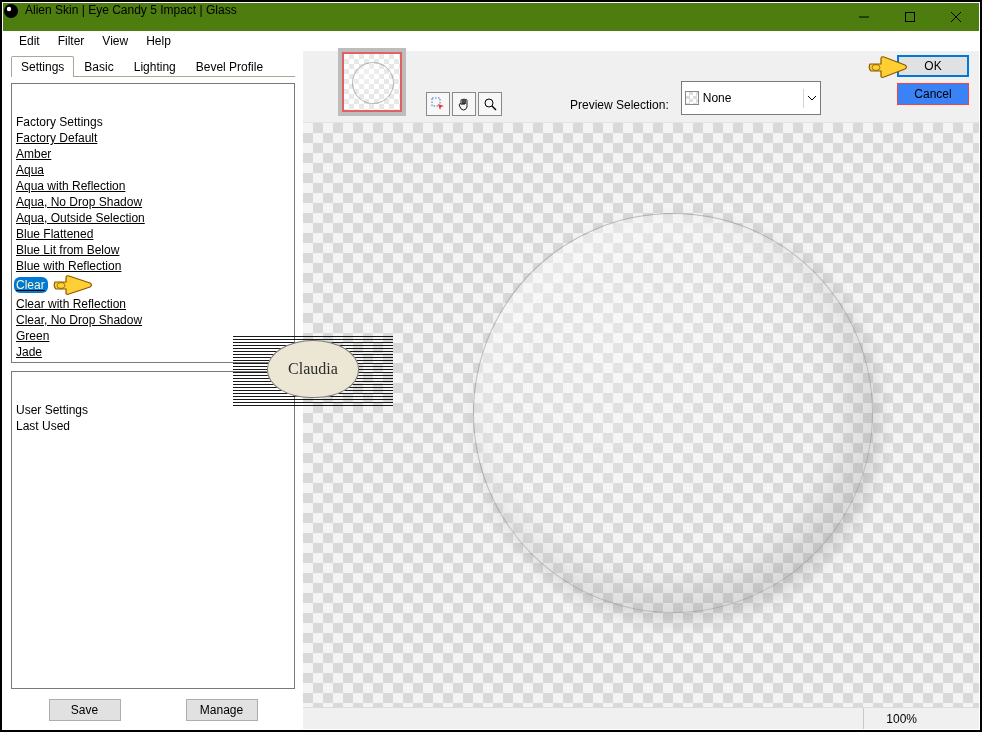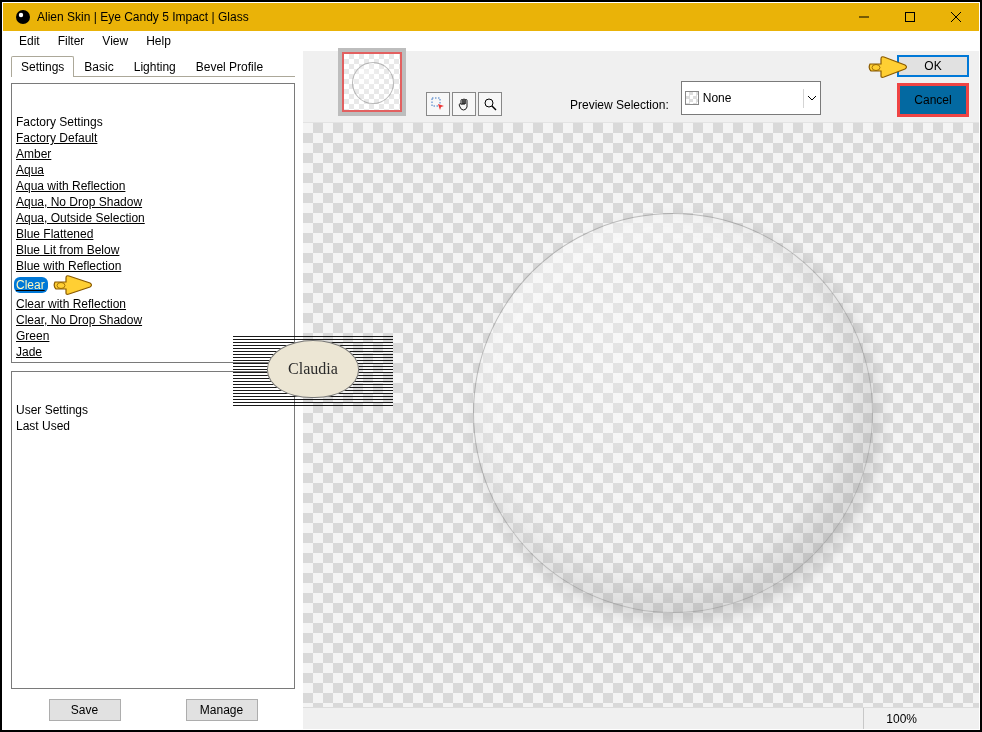--- a/index.html
+++ b/index.html
@@ -1,18 +1,18 @@
 <!DOCTYPE html>
 <html><head>
 <meta charset="utf-8">
 <style>
 * { box-sizing: border-box; margin: 0; padding: 0; font-family: "Segoe UI", Tahoma, sans-serif; font-size: 12px; }
 body { background: #000; width: 982px; height: 732px; overflow: hidden; }
 .window { position: absolute; top: 2px; left: 2px; width: 978px; height: 728px; background: #fff; border: 1px solid #fff; display: flex; flex-direction: column; }
-.titlebar { height: 28px; display: flex; align-items: center; padding-left: 12px; background: #eab308; }
+.titlebar { height: 28px; display: flex; padding-left: 0; background: #4d7c0f; }
 .titlebar .icon { width: 16px; height: 16px; margin-right: 6px; }
 .titlebar .title { flex: 1; font-size: 12px; color: #000; }
 .titlebar .controls { display: flex; }
 .titlebar .controls .ctl { width: 46px; height: 28px; display: flex; align-items: center; justify-content: center; }
 .menubar { height: 20px; display: flex; align-items: center; padding-left: 8px; gap: 2px; }
 .menubar .mitem { padding: 2px 8px; }
 .maincontent { flex: 1; display: flex; background: #fff; position: relative; }
 .leftcol { width: 300px; display: flex; flex-direction: column; padding: 4px 8px 8px 8px; }
 .tabs { display: flex; border-bottom: 1px solid #aca899; margin-bottom: 6px; }
 .tabs .tab { padding: 3px 9px 3px 9px; border: 1px solid transparent; border-bottom: none; cursor: default; position: relative; top: 1px; }
@@ -32,21 +32,21 @@
 .thumb-inner { width: 60px; height: 60px; border: 2px solid #e26060; background: repeating-conic-gradient(#e8e8e8 0 25%, #fff 0 50%) 0 0/10px 10px; position: relative; }
 .thumb-inner::after { content:""; position:absolute; top:8px; left:8px; width:40px; height:40px; border-radius:50%; border:1px solid rgba(120,120,120,0.5); background: radial-gradient(circle at 32% 28%, rgba(255,255,255,0.4), rgba(255,255,255,0) 55%); }
 .toolstrip { display: flex; gap: 2px; margin-left: 12px; align-self: flex-end; margin-bottom: 6px; }
 .toolbtn { width: 24px; height: 24px; border: 1px solid #888; background: #f7f7f7; display: flex; align-items: center; justify-content: center; }
 .pbglabel { margin-left: 60px; align-self: flex-end; margin-bottom: 10px; }
 .pbgselect { align-self: flex-end; margin-bottom: 7px; margin-left: 4px; width: 140px; height: 34px; border: 1px solid #7a7a7a; background: #fff; display: flex; align-items: center; padding-left: 3px; gap: 4px; }
 .pbgselect .sw { width: 14px; height: 14px; border: 1px solid #888; background: repeating-conic-gradient(#ddd 0 25%, #fff 0 50%) 0 0/7px 7px; }
 .pbgselect .chev { margin-left: auto; width: 17px; height: 19px; display:flex; align-items:center; justify-content:center; border-left: 1px solid #d4d4d4; }
 .okcol { position: absolute; top: 4px; right: 10px; display: flex; flex-direction: column; gap: 6px; align-items: flex-end; }
 .okbtn { width: 72px; height: 22px; border: 2px solid #0078d7; background: #e1e1e1; display: flex; align-items: center; justify-content: center; position: relative; }
-.cancelbtn { width: 72px; height: 34px; border: 3px solid #ef4444; background: #0369a1; display: flex; align-items: center; justify-content: center; }
+.cancelbtn { width: 72px; height: 22px; border: 1px solid #ef4444; background: #3b82f6; display: flex; align-items: center; justify-content: center; }
 .previewarea { flex: 1; background: repeating-conic-gradient(#d9d9d9 0 25%, #f4f4f4 0 50%) 0 0/20px 20px; position: relative; }
 .glasscircle { position: absolute; top: 90px; left: 170px; width: 400px; height: 400px; border-radius: 50%; border: 1px solid rgba(100,100,100,0.4); box-shadow: inset -15px -18px 40px rgba(0,0,0,0.12), inset 12px 14px 36px rgba(255,255,255,0.35), 6px 8px 18px rgba(0,0,0,0.12); background: radial-gradient(circle at 32% 28%, rgba(255,255,255,0.32), rgba(255,255,255,0) 60%); }
 .statusbar { height: 22px; background: #f0f0f0; border-top: 1px solid #dcdcdc; display: flex; align-items: center; justify-content: flex-end; padding-right: 40px; }
 .statusbar .pct { border-left:1px solid #c8c8c8; padding:0 22px; height:100%; display:flex; align-items:center; }
 .tophint { position: absolute; top: 0; left: 300px; right: 0; height: 72px; background: #f0f0f0; z-index: 0; }
 .pointer { position: absolute; z-index: 20; }
 .watermark { position:absolute; left:230px; top:285px; width:160px; height:70px; z-index:30; pointer-events:none; }
 .watermark .lines { position:absolute; inset:0; background: repeating-linear-gradient(#000 0 1px, transparent 1px 3px); opacity:0.9; }
 .watermark .blob { position:absolute; left:34px; top:4px; width:92px; height:58px; background:#ece6d4; border-radius:50% 50% 48% 48%; box-shadow: inset 0 0 0 1px #777; display:flex; align-items:center; justify-content:center; }
 .watermark .blob span { font-family: "Comic Sans MS", cursive; font-size:16px; color:#2a2a2a; }

